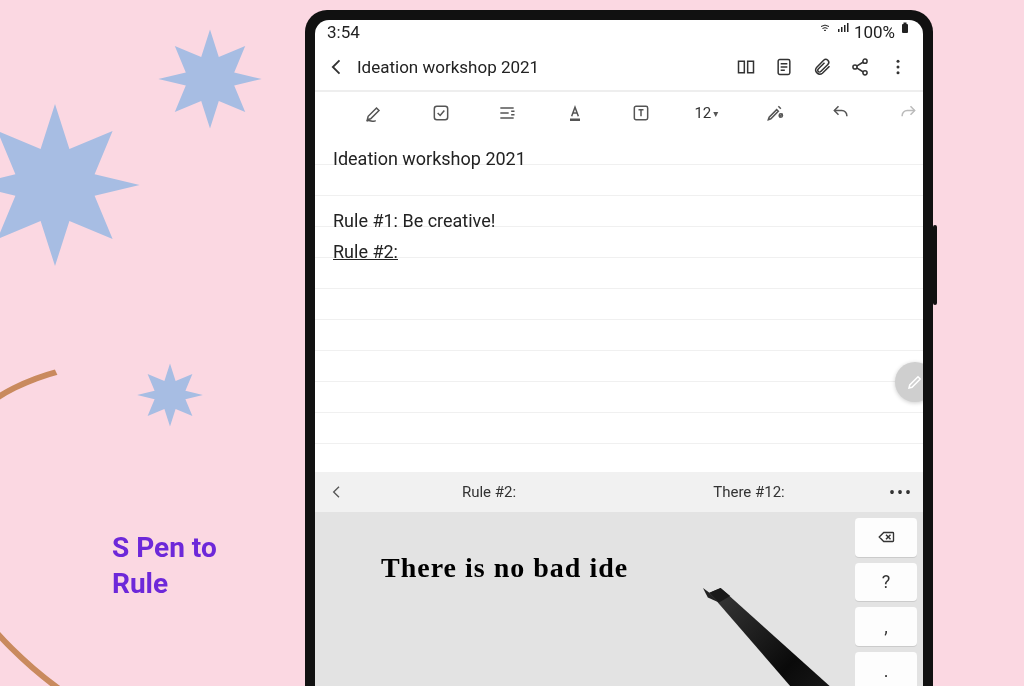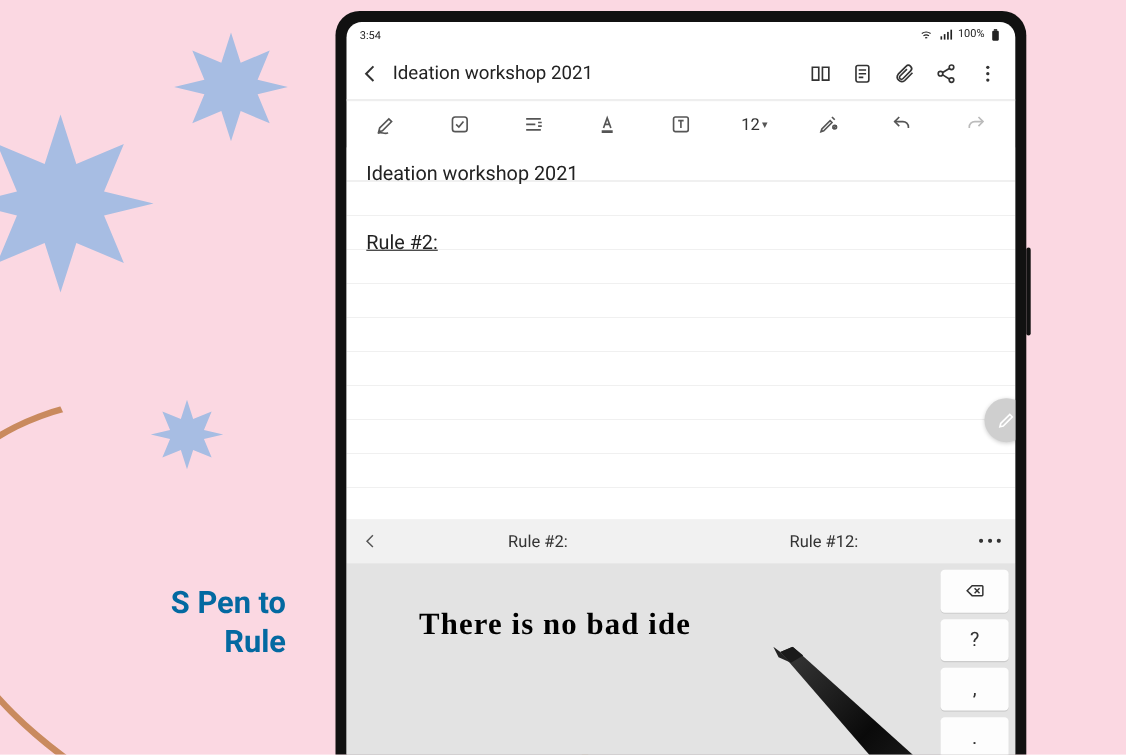--- a/index.html
+++ b/index.html
@@ -26,25 +26,24 @@
     border: 6px solid #c98a5e;
     border-radius: 50%;
     border-top-color: transparent;
     border-left-color: transparent;
     transform: rotate(-10deg);
     pointer-events: none;
   }
   .star { position: absolute; fill: #a7bde3; pointer-events: none; }
   .feature-label {
     position: absolute;
-    left: 100px; top: 530px;
+    left: 112px; top: 530px;
     font-size: 28px;
     font-weight: 700;
-    color: #0369a1;
-    text-align: right;
+    color: #6d28d9;
     line-height: 1.3;
     width: 160px;
   }
 
   
   .phone {
     position: absolute;
     left: 305px; top: 10px;
     width: 628px; height: 680px;
     background: #111;
@@ -56,21 +55,21 @@
     background: #ffffff;
     border-radius: 14px 14px 0 0;
     display: flex; flex-direction: column;
     overflow: hidden;
     position: relative;
   }
   .status-bar {
     height: 24px;
     display: flex; align-items: center; justify-content: space-between;
     padding: 0 12px;
-    font-size: 10px;
+    font-size: 17px;
     color: #222;
   }
   .status-right { display: flex; align-items: flex-start; gap: 4px; }
   .icon { display:inline-flex; align-items:center; justify-content:center; }
 
   .titlebar {
     height: 46px;
     display: flex; align-items: center;
     padding: 0 6px 0 4px;
   }
@@ -90,21 +89,21 @@
   .toolbar {
     height: 44px;
     border-top: 2px solid #eee;
     display: flex; align-items: center;
     padding: 0 4px;
     gap: 2px;
   }
   .tool {
     flex: 1;
     height: 40px;
-    display: flex; align-items: center; justify-content: center;
+    display: flex; align-items: center; justify-content: flex-end;
     color:#555;
     font-size: 14px;
   }
   .tool svg { stroke:#555; }
   .tool.disabled { color:#bbb; }
   .tool.disabled svg { stroke:#bbb; }
   .fontsize { display:flex; align-items:center; gap:2px; font-size:15px; color:#333;}
   .fontsize .tri { font-size:10px; color:#555; }
 
   .note-body {
@@ -360,37 +359,38 @@
             <path d="M15 14l5-5-5-5"></path>
             <path d="M20 9h-9a6 6 0 0 0-6 6v1"></path>
           </svg>
       </div>
     </div>
 
     <div class="note-body">
       <div id="note-lines">
           <div class="line">Ideation workshop 2021</div>
           <div class="line"></div>
+          <div class="line">Rule #1: Be creative!</div>
           <div class="line underline">Rule #2:</div>
         </div>
       <div class="fab">
         <svg width="18" height="18" viewBox="0 0 24 24" fill="none" stroke="#fff" stroke-width="2">
             <path d="M4 20l4-1L19 8l-3-3L5 16z"></path>
           </svg>
       </div>
     </div>
 
     <div class="suggest-bar">
       <div class="suggest-back">
         <svg width="16" height="16" viewBox="0 0 24 24" fill="none" stroke="#555" stroke-width="2">
             <polyline points="15 4 7 12 15 20"></polyline>
           </svg>
       </div>
       <div class="suggestion">Rule #2:</div>
-      <div class="suggestion">Rule #12:</div>
+      <div class="suggestion">There #12:</div>
       <div class="suggest-more">•••</div>
     </div>
 
     <div class="hw-panel">
       <div class="hw-canvas">
         <div class="handwriting">There is no bad ide</div>
         <svg class="pen" viewBox="0 0 200 200">
           <defs>
             <linearGradient id="pg" x1="0" y1="0" x2="1" y2="1">
               <stop offset="0" stop-color="#3a3a3a"></stop>

